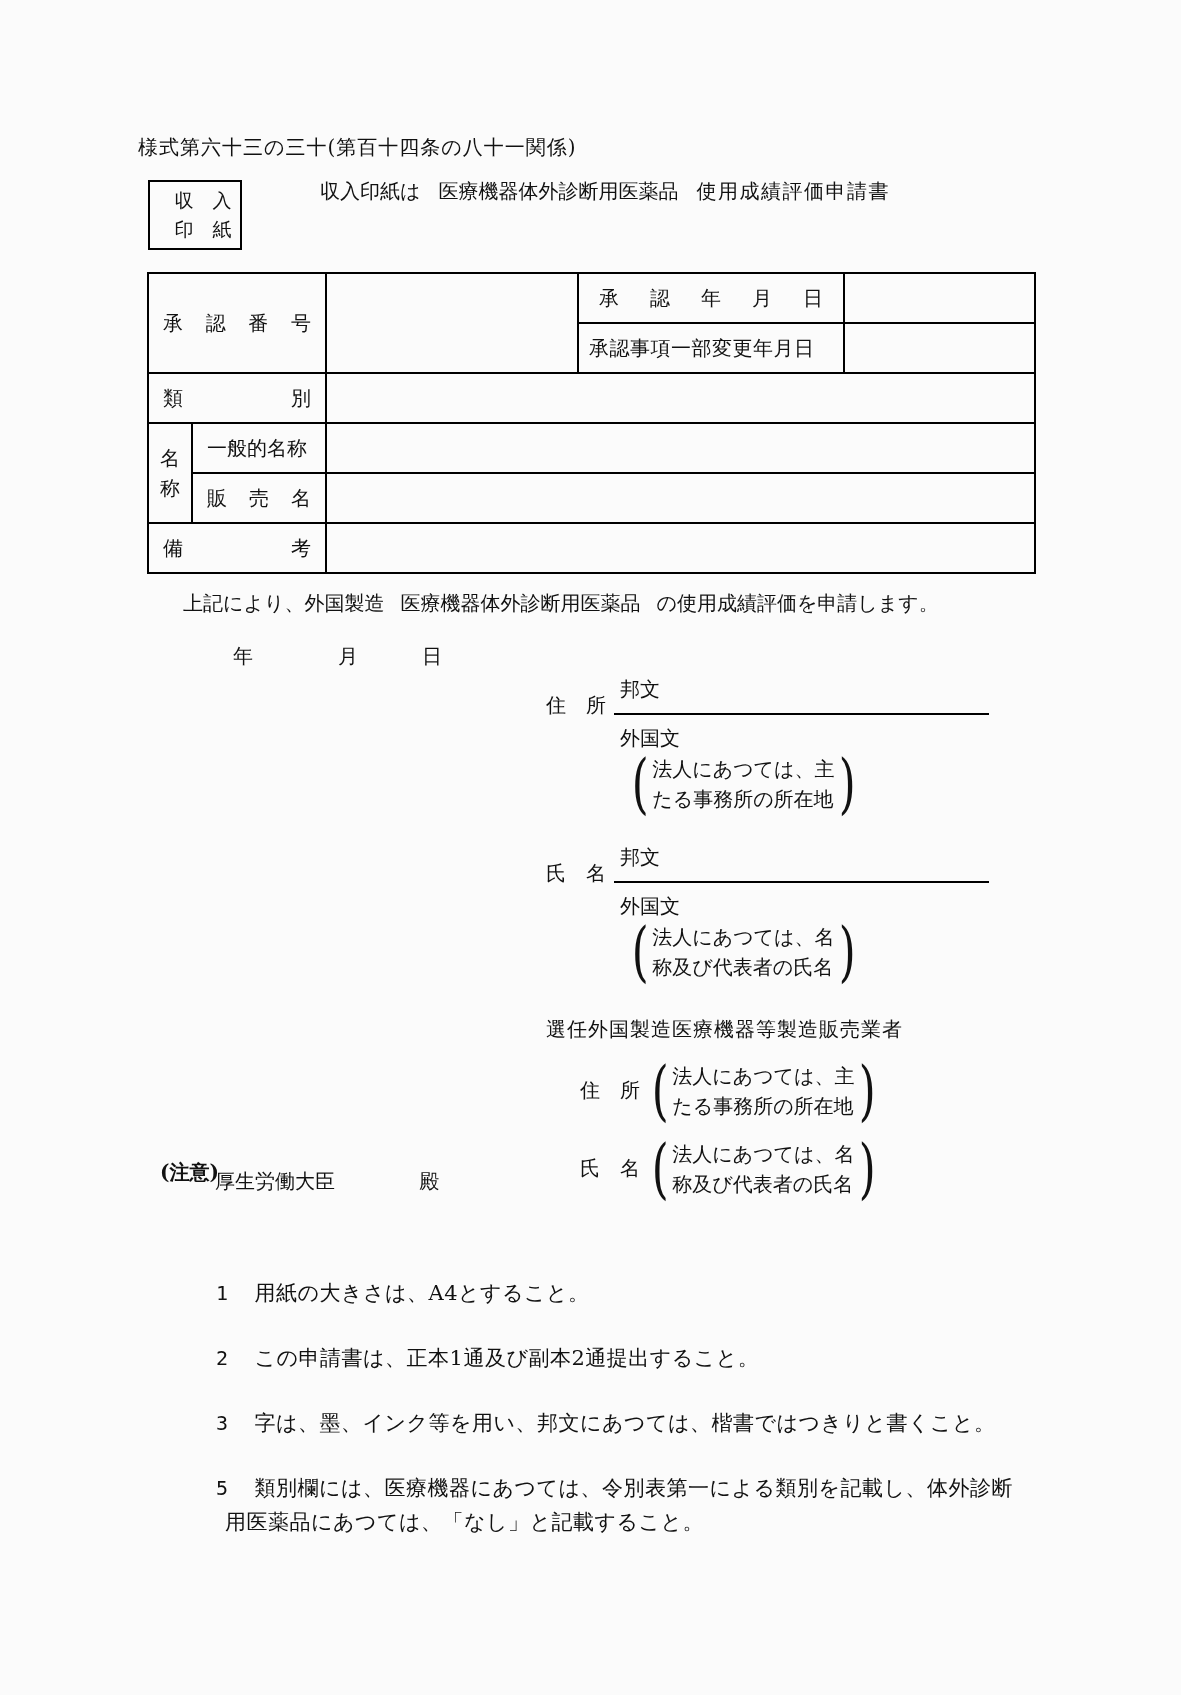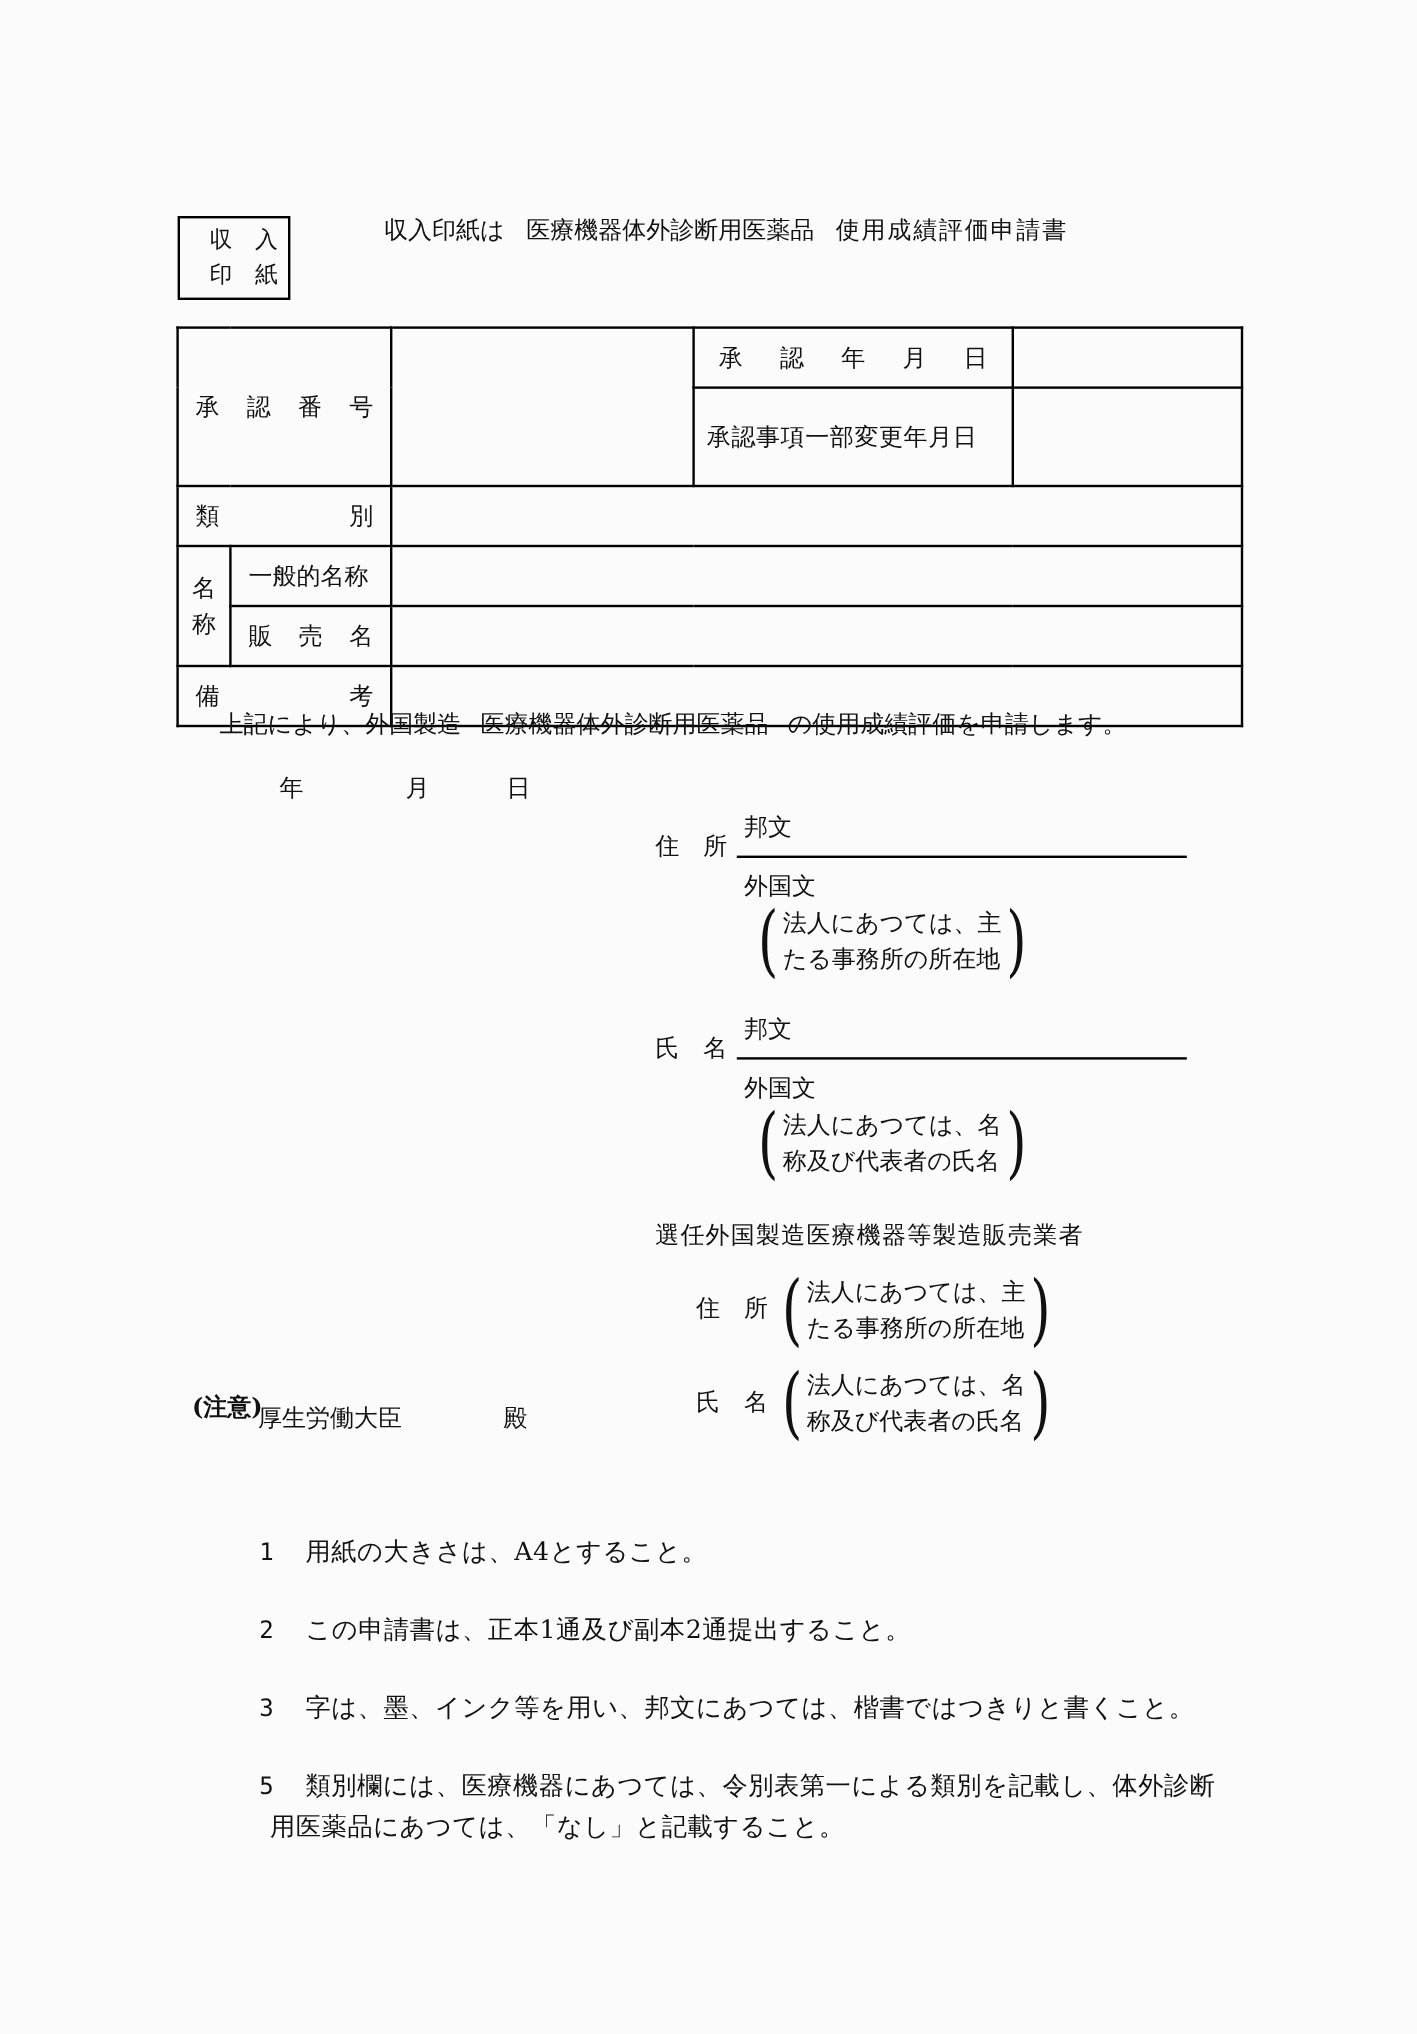--- a/index.html
+++ b/index.html
@@ -37,21 +37,21 @@
     width:887px;
   }
   .form-table td{
     border:2px solid #000;
     height:48px;vertical-align:middle;
     font-size:20px;padding:0;
     background:transparent;
   }
   .form-table td.lbl{padding:0 14px;}
   .form-table td.pad20{padding:0 20px;}
-  .form-table td.pad12{padding:16px 10px;letter-spacing:0.5px;}
+  .form-table td.pad12{padding:0 10px;letter-spacing:0.5px;}
   .form-table td.vert{text-align:center;line-height:30px;padding:0;}
   .form-table td.vert span{display:block;}
 
   
   .apply-row{left:183px;top:590px;display:flex;align-items:flex-end;gap:16px;}
   .date-line{left:233px;top:643px;letter-spacing:1px;}
 
   
   .applicant{left:546px;top:676px;width:480px;}
   .ufield{display:flex;}
@@ -80,20 +80,21 @@
     font-size:21px;letter-spacing:0.5px;line-height:34px;
   }
   .note{padding-left:9px;text-indent:-9px;margin-bottom:31px;}
   .nnum{margin-right:26px;font-family:"DejaVu Sans Mono","Liberation Mono",monospace;font-size:20px;}
 </style>
 </head>
 <body>
 
 <div class="sheet">
 
+  <div class="abs form-number">様式第六十三の三十(第百十四条の八十一関係)</div>
 
   <div class="abs stamp-box">
     <span>収　入</span>
     <span>印　紙</span>
   </div>
 
   <div class="abs title-row">
     <span>収入印紙は</span>
     <span class="stack">
       <span class="stack-top">医療機器</span>

